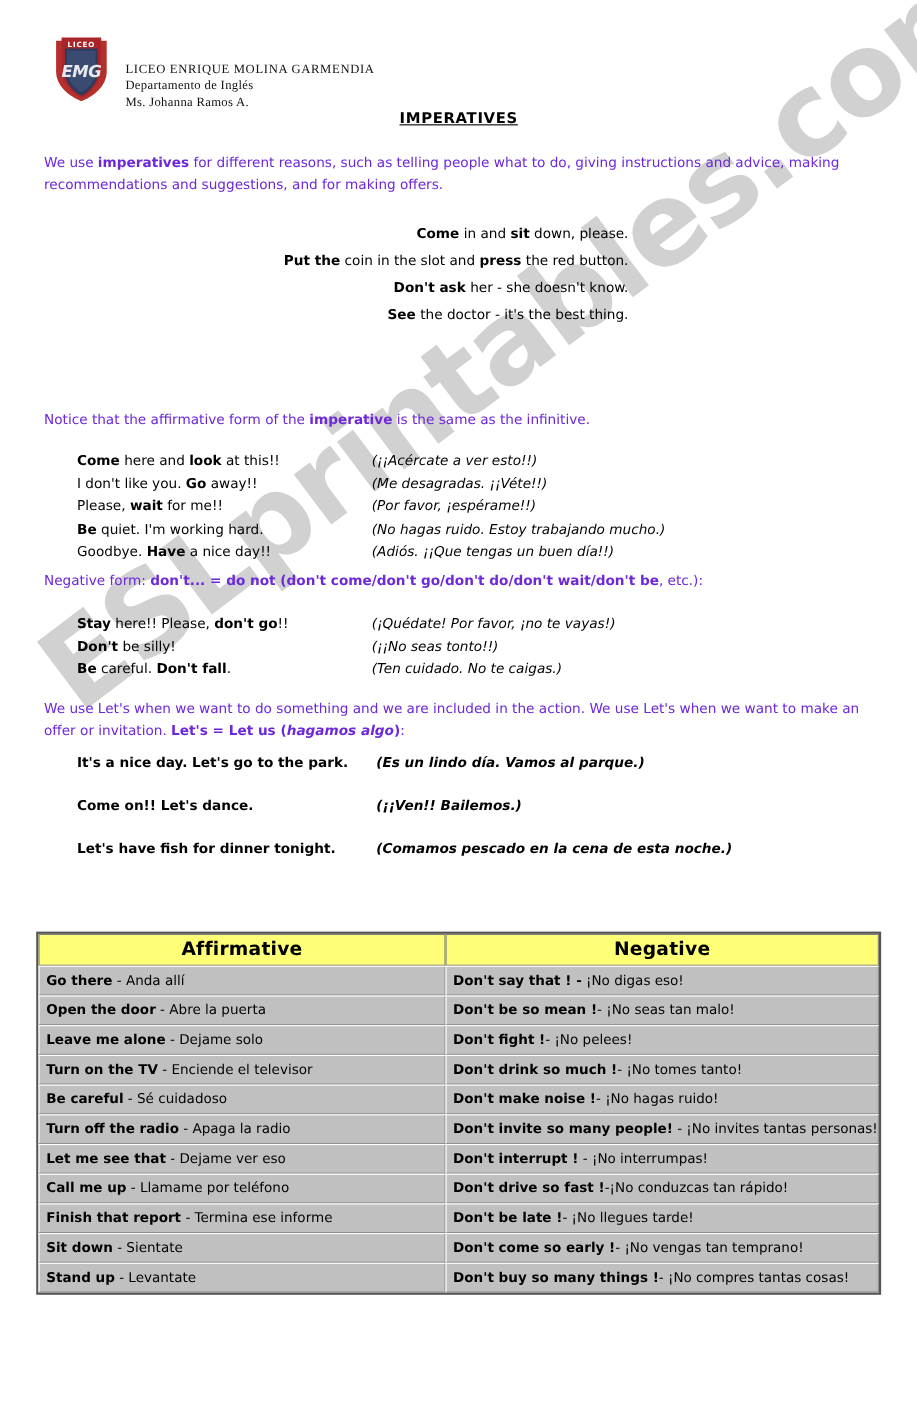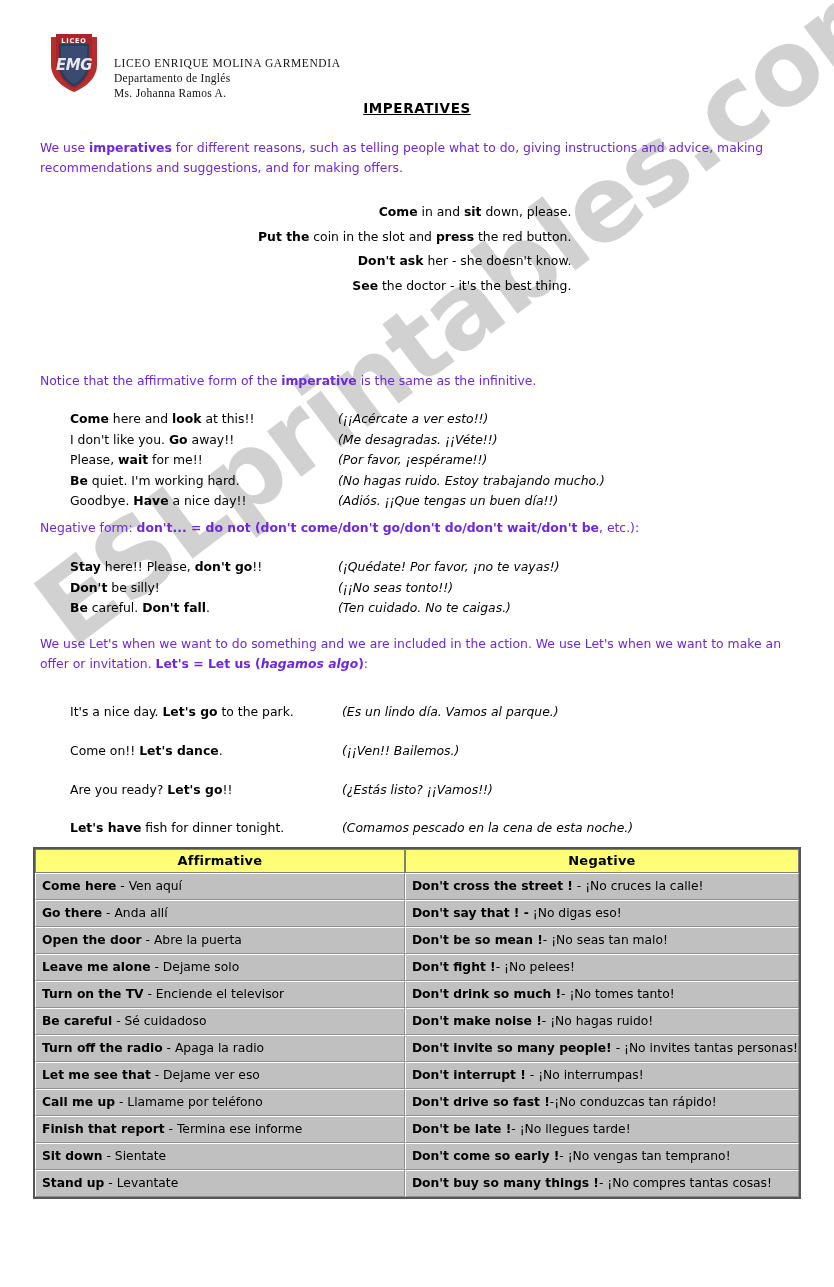--- a/index.html
+++ b/index.html
@@ -122,39 +122,39 @@
     font-family: "DejaVu Sans", sans-serif;
     font-size: 12.4px;
     border-collapse: collapse;
   }
   .ex-table td { padding: 0; vertical-align: top; white-space: nowrap; }
   .ex-table td.en { width: 268px; }
   .ex-table td.es { font-style: italic; }
 
   #examples-2 { left: 70px; top: 409px; line-height: 20.5px; }
   #examples-3 { left: 70px; top: 557px; line-height: 20.5px; }
-  #examples-4 { left: 70px; top: 693px; line-height: 38.8px; }
+  #examples-4 { left: 70px; top: 674px; line-height: 38.8px; font-weight: bold; }
   #examples-4 td.en { width: 272px; }
 
   
   #imp-table {
     position: absolute;
     left: 33px;
     top: 847px;
     width: 768px;
     border-collapse: separate;
     border-spacing: 0;
     background: #c0c0c0;
     border: 2px solid #555555;
     font-family: "DejaVu Sans", sans-serif;
   }
   #imp-table th {
     background: #ffff77;
     border: 1px solid #808080;
-    font-size: 13px;
+    font-size: 17px;
     font-weight: bold;
     text-align: center;
     padding: 3px 0 4px 0;
     letter-spacing: 0.2px;
   }
   #imp-table td {
     background: #c0c0c0;
     border-top: 1px solid #ffffff;
     border-bottom: 1px solid #909090;
     border-left: 1px solid #ffffff;
@@ -257,47 +257,39 @@
     <tbody>
         <tr>
       <td class="en"><span>It's a nice day. </span><b>Let's go</b><span> to the park.</span></td>
       <td class="es">(Es un lindo día. Vamos al parque.)</td>
     </tr>
     <tr>
       <td class="en"><span>Come on!! </span><b>Let's dance</b><span>.</span></td>
       <td class="es">(¡¡Ven!! Bailemos.)</td>
     </tr>
     <tr>
-      <td class="en"><span>Are you ready? </span><b>Let's go</b><span>!!</span></td>
-      <td class="es">(¿Estás listo? ¡¡Vamos!!)</td>
-    </tr>
-    <tr>
       <td class="en"><span></span><b>Let's have</b><span> fish for dinner tonight.</span></td>
       <td class="es">(Comamos pescado en la cena de esta noche.)</td>
     </tr>
   </tbody>
     </table>
 
   <table id="imp-table">
     <colgroup>
         <col class="c1">
         <col class="c2">
       </colgroup>
     <thead>
       <tr>
         <th>Affirmative</th>
         <th>Negative</th>
       </tr>
     </thead>
     <tbody id="imp-body">
         <tr>
-          <td><b>Come here</b><span> - Ven aquí</span></td>
-          <td><b>Don't cross the street !</b><span> - ¡No cruces la calle!</span></td>
-        </tr>
-        <tr>
           <td><b>Go there</b><span> - Anda allí</span></td>
           <td><b>Don't say that ! -</b><span> ¡No digas eso!</span></td>
         </tr>
         <tr>
           <td><b>Open the door</b><span> - Abre la puerta</span></td>
           <td><b>Don't be so mean !</b><span>- ¡No seas tan malo!</span></td>
         </tr>
         <tr>
           <td><b>Leave me alone</b><span> - Dejame solo</span></td>
           <td><b>Don't fight !</b><span>- ¡No pelees!</span></td>

